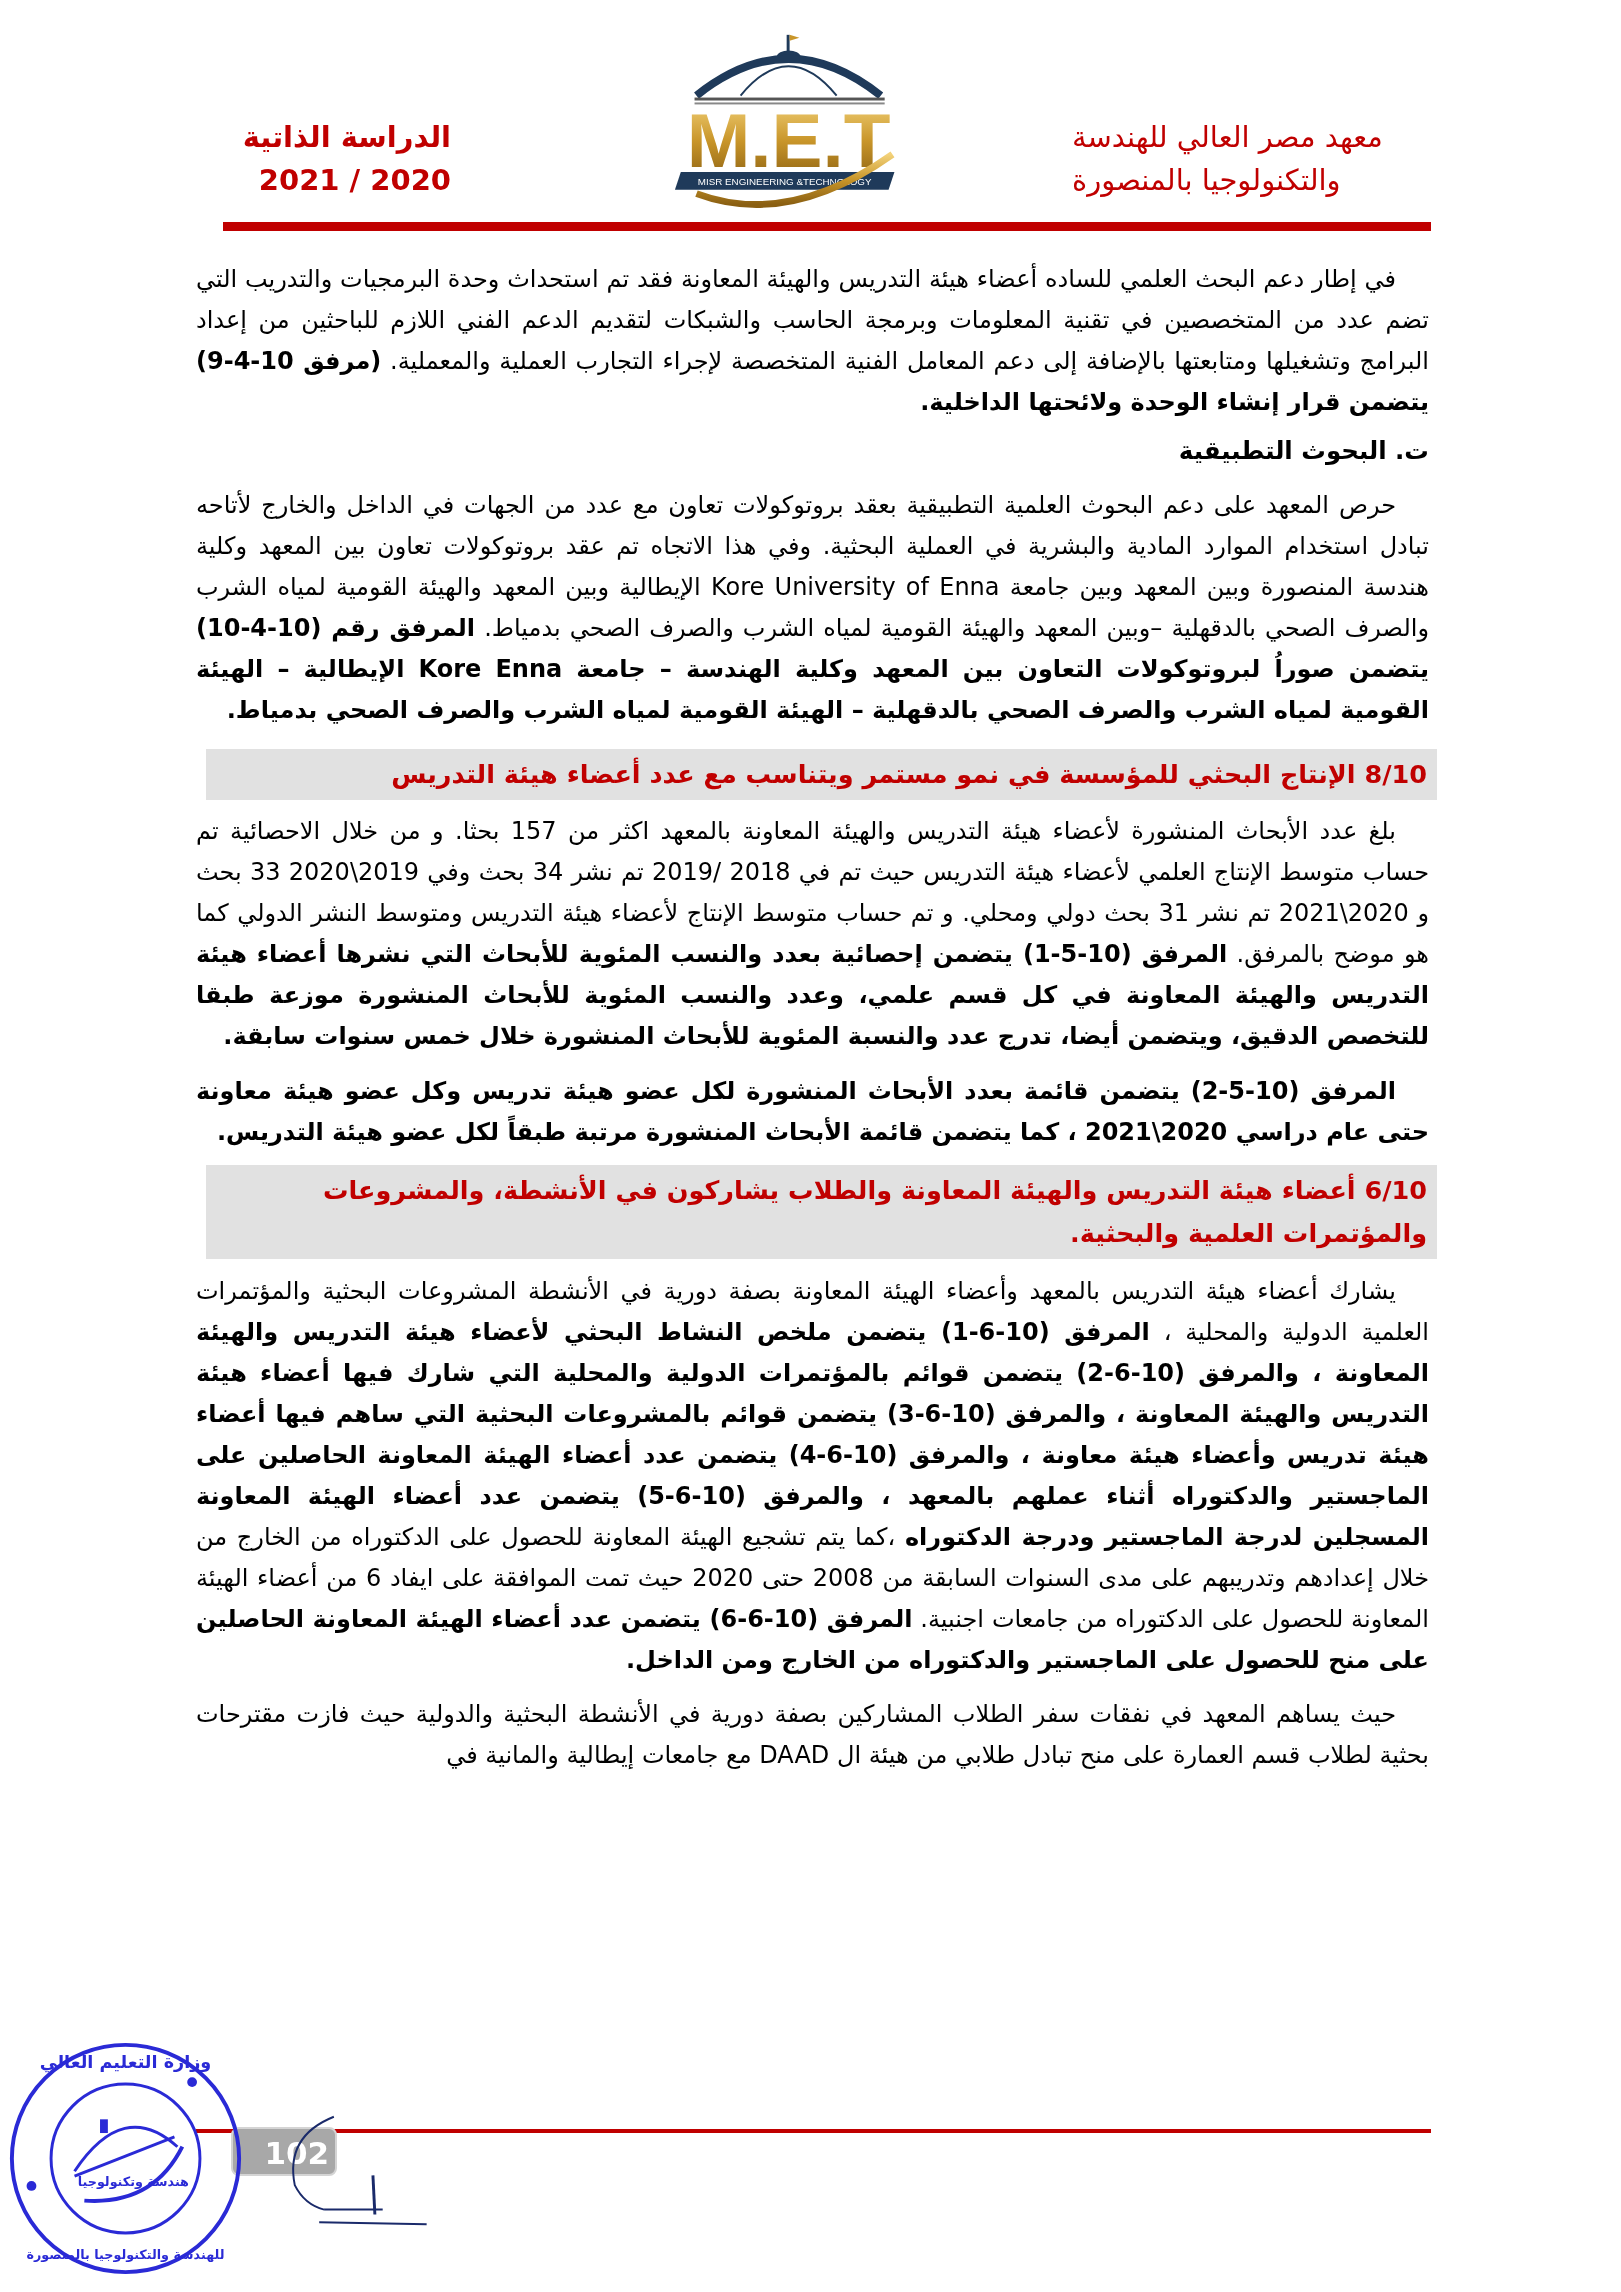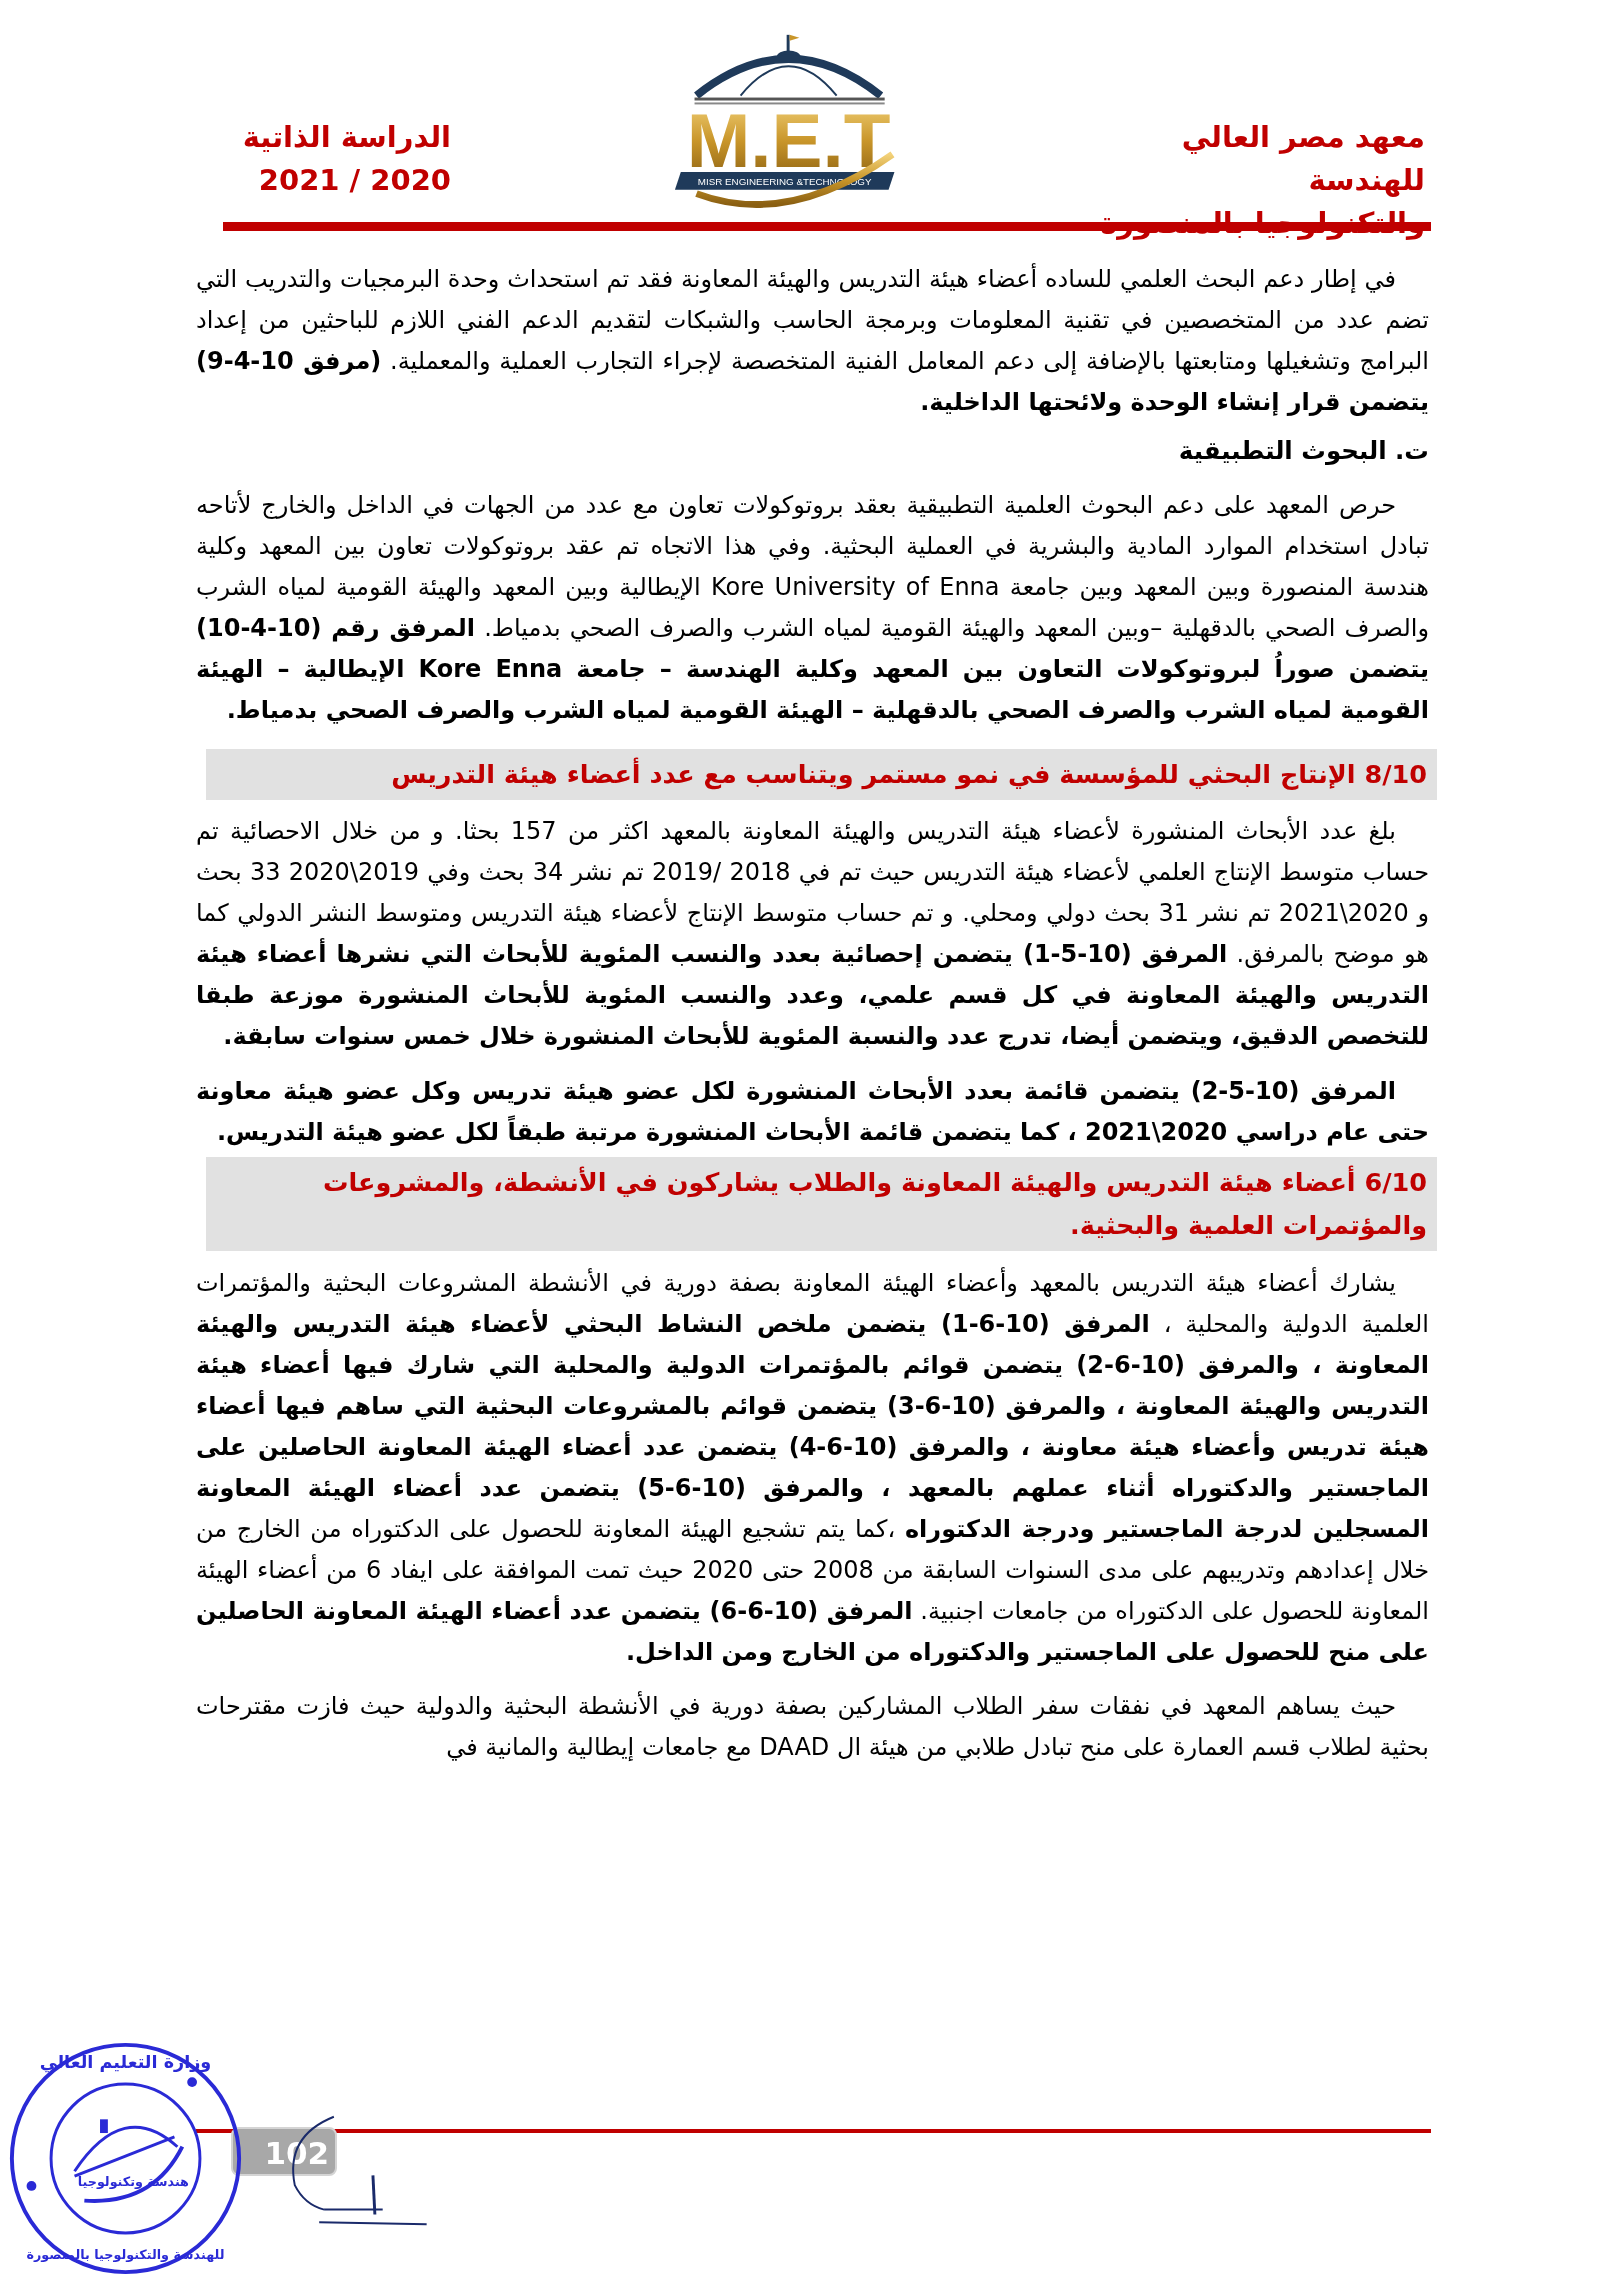--- a/index.html
+++ b/index.html
@@ -1,22 +1,22 @@
 <!DOCTYPE html>
 <html lang="ar" dir="rtl"><head>
 <meta charset="utf-8">
 <style>
   html, body { margin:0; padding:0; background:#ffffff; }
   body { width:1621px; height:2293px; position:relative; overflow:hidden;
          font-family:"DejaVu Sans", "Liberation Sans", sans-serif; color:#000; }
   .page { position:absolute; left:0; top:0; width:1621px; height:2293px; }
 
   
-  .hdr-right { position:absolute; right:196px; top:116px; width:353px; text-align:right;
-               color:#c00000; font-weight:bold; font-size:29px; line-height:43px; }
+  .hdr-right { position:absolute; right:196px; top:116px; width:353px; text-align:left;
+               color:#c00000; font-weight:normal; font-size:29px; line-height:43px; }
   .hdr-left { position:absolute; left:216px; top:116px; width:235px; 
               color:#c00000; font-weight:bold; font-size:29px; line-height:43px; }
   .hdr-left .yr { direction:ltr; unicode-bidi:isolate; display:inline-block; }
   .logo { position:absolute; left:667px; top:27.4px; width:255px; height:196px; }
   .rule-top { position:absolute; left:223px; top:222px; width:1208px; height:8.8px; background:#c00000; }
 
   
   .content { position:absolute; right:192px; left:196px; top:245px; }
   .p { font-size:24px; line-height:41px; text-align:justify; text-align-last:right; margin:0; }
   .p.indent { text-indent:33px; }
@@ -76,21 +76,21 @@
 
     <p class="p indent" style="margin-top:13.7px;"><span>في إطار دعم البحث العلمي للساده أعضاء هيئة التدريس والهيئة المعاونة فقد تم استحداث وحدة البرمجيات والتدريب التي تضم عدد من المتخصصين في تقنية المعلومات وبرمجة الحاسب والشبكات لتقديم الدعم الفني اللازم للباحثين من إعداد البرامج وتشغيلها ومتابعتها بالإضافة إلى دعم المعامل الفنية المتخصصة لإجراء التجارب العملية والمعملية. </span><span class="b">(مرفق 10-4-9) يتضمن قرار إنشاء الوحدة ولائحتها الداخلية.</span></p>
 
     <p class="h-sub" style="margin-top:7.8px;">ت.  البحوث التطبيقية</p>
     <p class="p indent" style="margin-top:13.7px;"><span>حرص المعهد على دعم البحوث العلمية التطبيقية بعقد بروتوكولات تعاون مع عدد من الجهات في الداخل والخارج لأتاحه تبادل استخدام الموارد المادية والبشرية في العملية البحثية. وفي هذا الاتجاه تم عقد بروتوكولات تعاون بين المعهد وكلية هندسة المنصورة وبين المعهد وبين جامعة </span><span class="ltr">Kore University of Enna</span><span> الإيطالية وبين المعهد والهيئة القومية لمياه الشرب والصرف الصحي بالدقهلية –وبين المعهد والهيئة القومية لمياه الشرب والصرف الصحي بدمياط. </span><span class="b">المرفق رقم (10-4-10) يتضمن صوراُ لبروتوكولات التعاون بين المعهد وكلية الهندسة – جامعة  Kore Enna الإيطالية – الهيئة القومية لمياه الشرب والصرف الصحي بالدقهلية – الهيئة القومية لمياه الشرب والصرف الصحي بدمياط.</span></p>
 
     <div class="sec-box" style="margin-top:17.6px;">8/10 الإنتاج البحثي للمؤسسة في نمو مستمر ويتناسب مع عدد أعضاء هيئة التدريس</div>
     <p class="p indent" style="margin-top:11.8px;"><span>بلغ عدد الأبحاث المنشورة لأعضاء هيئة التدريس والهيئة  المعاونة بالمعهد اكثر من 157 بحثا. و من خلال الاحصائية تم حساب متوسط الإنتاج العلمي لأعضاء هيئة التدريس حيث تم في 2018 /2019 تم نشر 34 بحث وفي 2019\2020 33 بحث و 2020\2021 تم نشر 31 بحث دولي ومحلي. و تم حساب متوسط الإنتاج لأعضاء هيئة التدريس ومتوسط النشر الدولي كما هو موضح بالمرفق. </span><span class="b">المرفق (10-5-1) يتضمن إحصائية بعدد والنسب المئوية للأبحاث التي نشرها أعضاء هيئة التدريس والهيئة المعاونة في كل قسم علمي، وعدد والنسب المئوية للأبحاث المنشورة موزعة طبقا للتخصص الدقيق، ويتضمن أيضا، تدرج عدد والنسبة المئوية للأبحاث المنشورة خلال خمس سنوات سابقة.</span></p>
     <p class="p b indent" style="margin-top:13.7px;">المرفق (10-5-2) يتضمن قائمة بعدد الأبحاث المنشورة لكل عضو هيئة تدريس وكل عضو هيئة معاونة حتى عام دراسي 2020\2021 ، كما يتضمن قائمة الأبحاث المنشورة مرتبة طبقاً لكل عضو هيئة التدريس.</p>
 
-    <div class="sec-box" style="margin-top:4px;">6/10 أعضاء هيئة التدريس والهيئة المعاونة والطلاب يشاركون في الأنشطة، والمشروعات والمؤتمرات العلمية والبحثية.</div>
+    <div class="sec-box" style="margin-top:12px;">6/10 أعضاء هيئة التدريس والهيئة المعاونة والطلاب يشاركون في الأنشطة، والمشروعات والمؤتمرات العلمية والبحثية.</div>
     <p class="p indent" style="margin-top:11.8px;"><span>يشارك أعضاء هيئة التدريس بالمعهد وأعضاء الهيئة المعاونة بصفة دورية في الأنشطة المشروعات البحثية والمؤتمرات العلمية الدولية والمحلية ، </span><span class="b">المرفق (10-6-1) يتضمن ملخص النشاط البحثي لأعضاء هيئة التدريس والهيئة المعاونة ، والمرفق (10-6-2) يتضمن قوائم بالمؤتمرات الدولية والمحلية التي شارك فيها أعضاء هيئة التدريس والهيئة المعاونة ، والمرفق (10-6-3) يتضمن قوائم بالمشروعات البحثية التي ساهم فيها أعضاء هيئة تدريس وأعضاء هيئة معاونة ، والمرفق (10-6-4) يتضمن عدد أعضاء الهيئة المعاونة الحاصلين على الماجستير والدكتوراه أثناء عملهم بالمعهد ، والمرفق (10-6-5) يتضمن عدد أعضاء الهيئة المعاونة المسجلين لدرجة الماجستير ودرجة الدكتوراه</span><span> ،كما  يتم تشجيع الهيئة المعاونة للحصول على الدكتوراه من الخارج من خلال إعدادهم وتدريبهم على مدى السنوات السابقة من 2008 حتى 2020 حيث تمت الموافقة على ايفاد  6 من أعضاء الهيئة المعاونة  للحصول على الدكتوراه من جامعات اجنبية. </span><span class="b">المرفق (10-6-6) يتضمن عدد أعضاء الهيئة المعاونة الحاصلين على منح للحصول على الماجستير والدكتوراه من الخارج ومن الداخل.</span></p>
     <p class="p indent" style="margin-top:13.7px;"><span>حيث يساهم المعهد في نفقات سفر الطلاب المشاركين بصفة دورية في الأنشطة البحثية والدولية حيث فازت مقترحات بحثية لطلاب قسم العمارة على منح تبادل طلابي من هيئة ال </span><span class="ltr">DAAD</span><span>   مع جامعات إيطالية والمانية في</span></p>
   </div>
 
   <div class="rule-bottom"></div>
   <div class="page-num">102</div>
 
   <svg class="stamp" viewBox="0 0 244 244">
     <circle cx="122" cy="122" r="116" fill="none" stroke="#2a2ad6" stroke-width="4"></circle>
     <circle cx="122" cy="122" r="76" fill="none" stroke="#2a2ad6" stroke-width="3"></circle>

